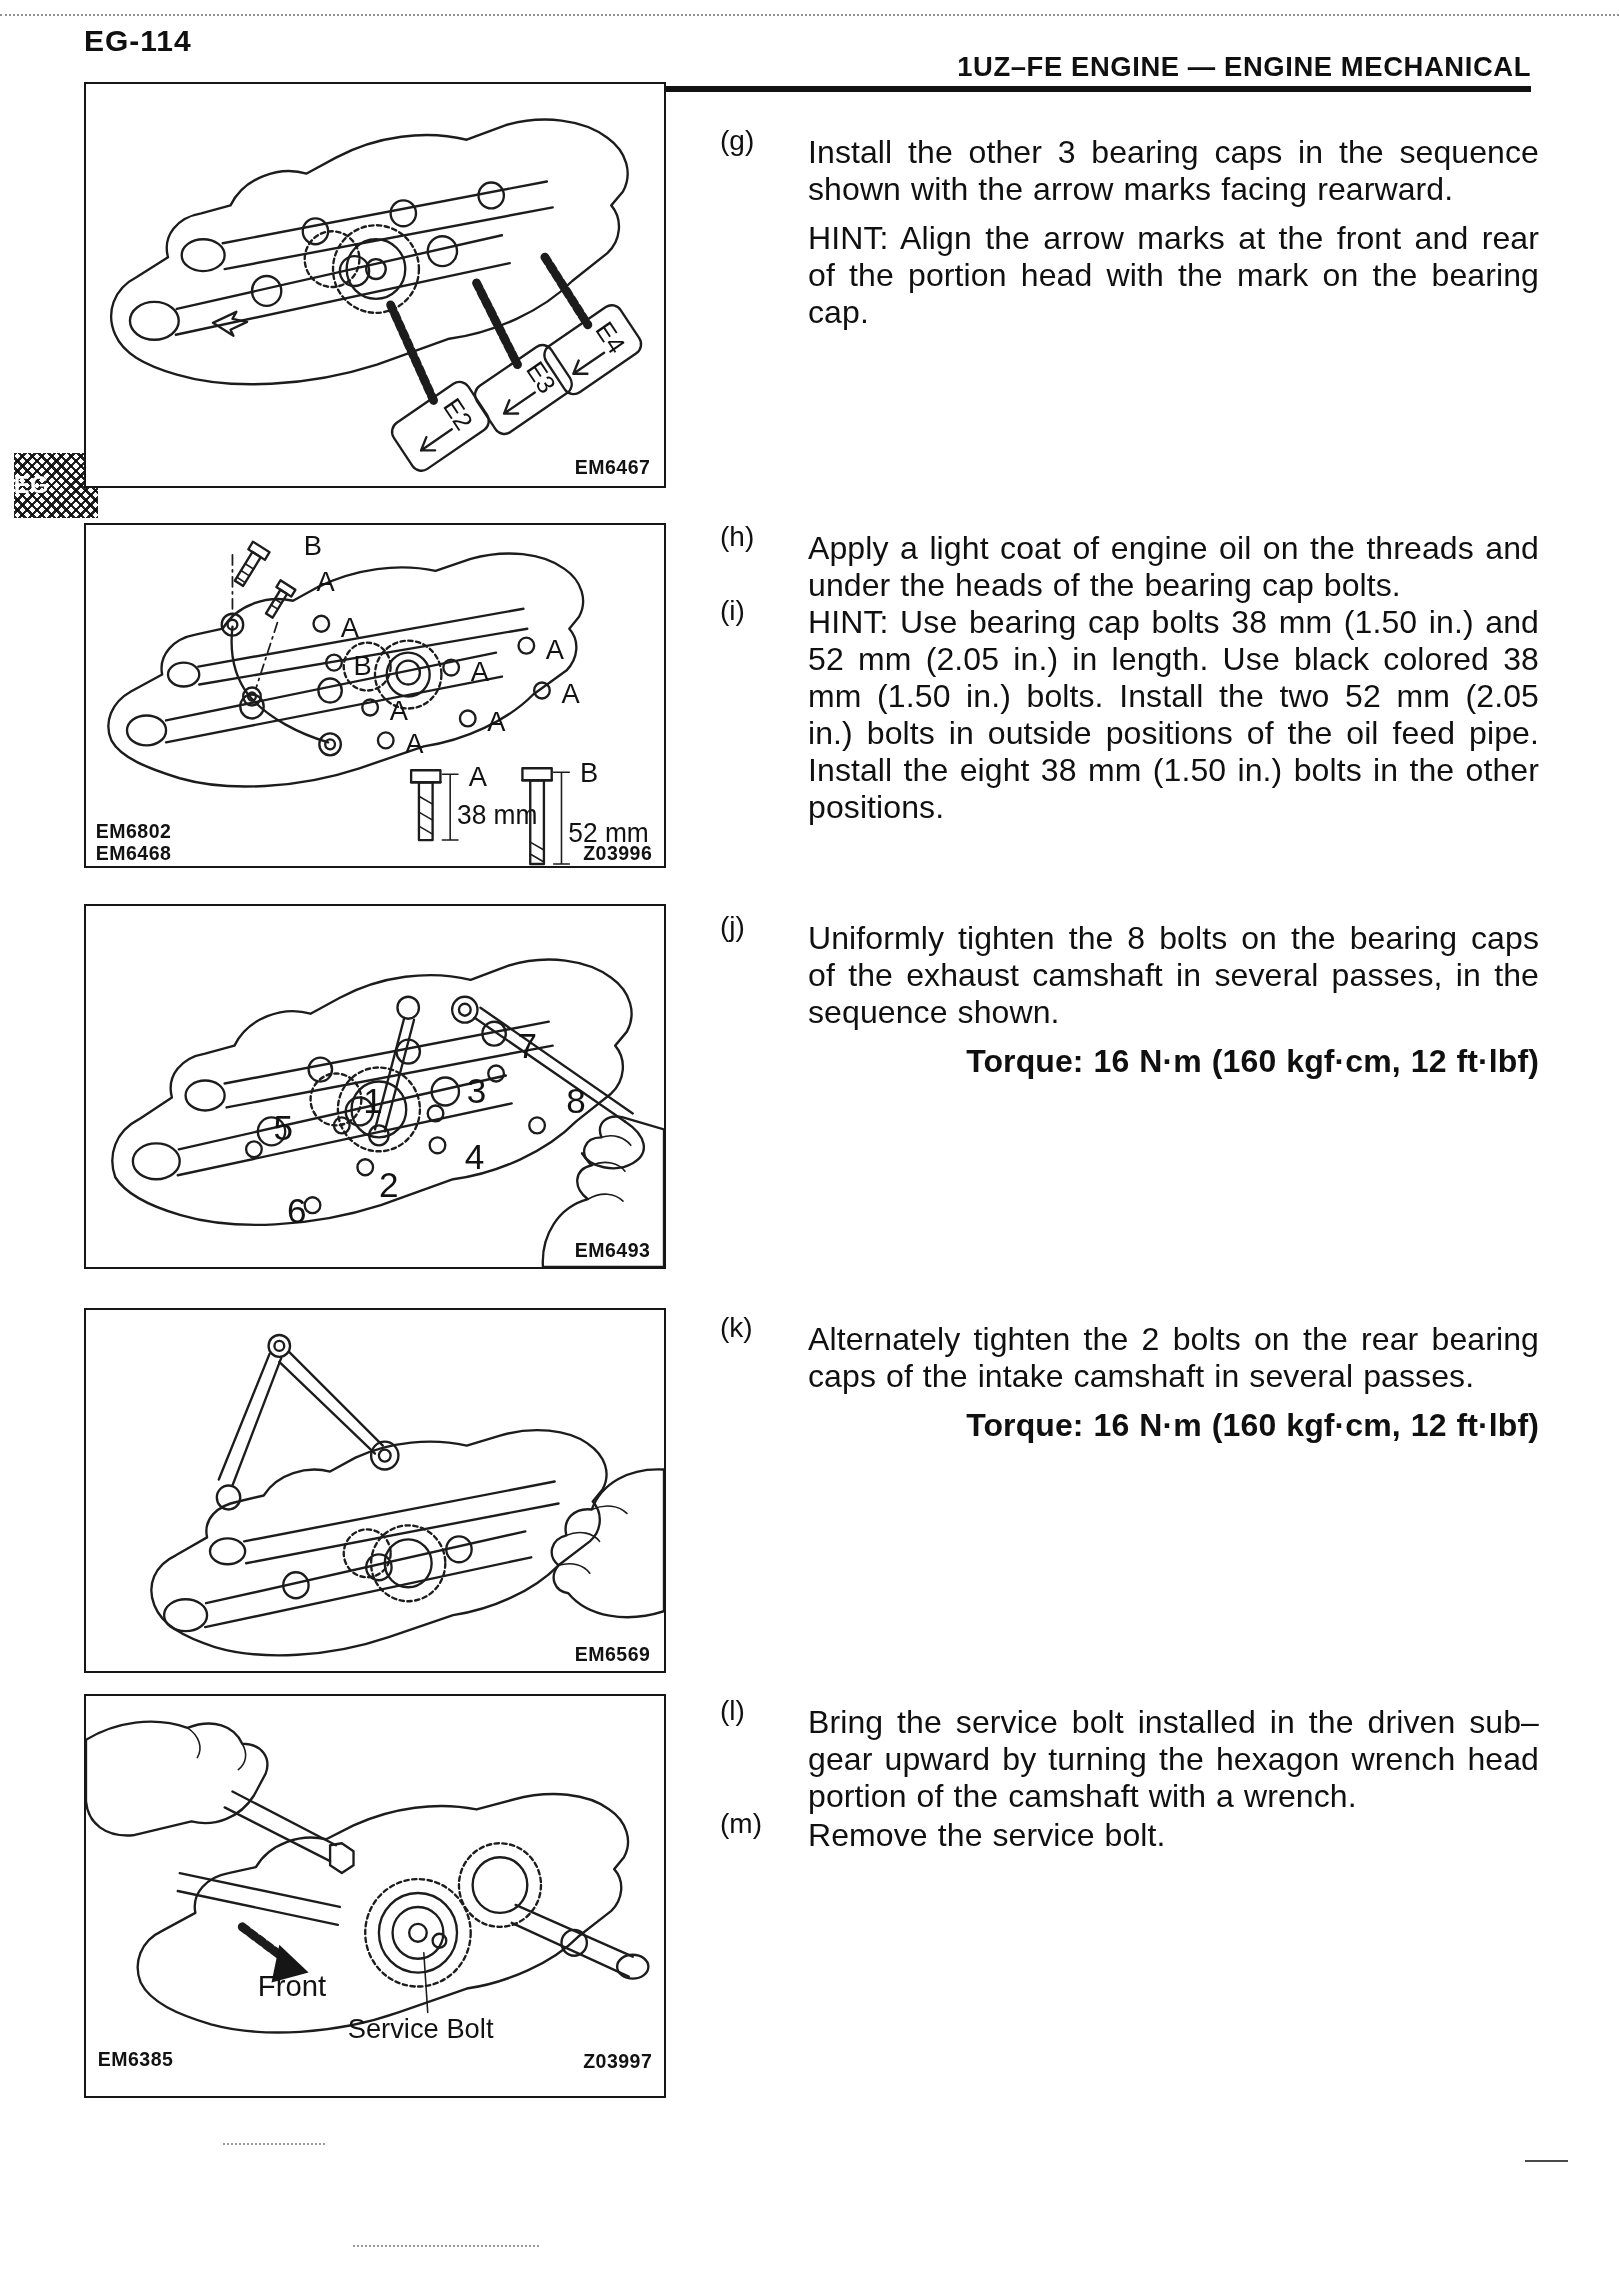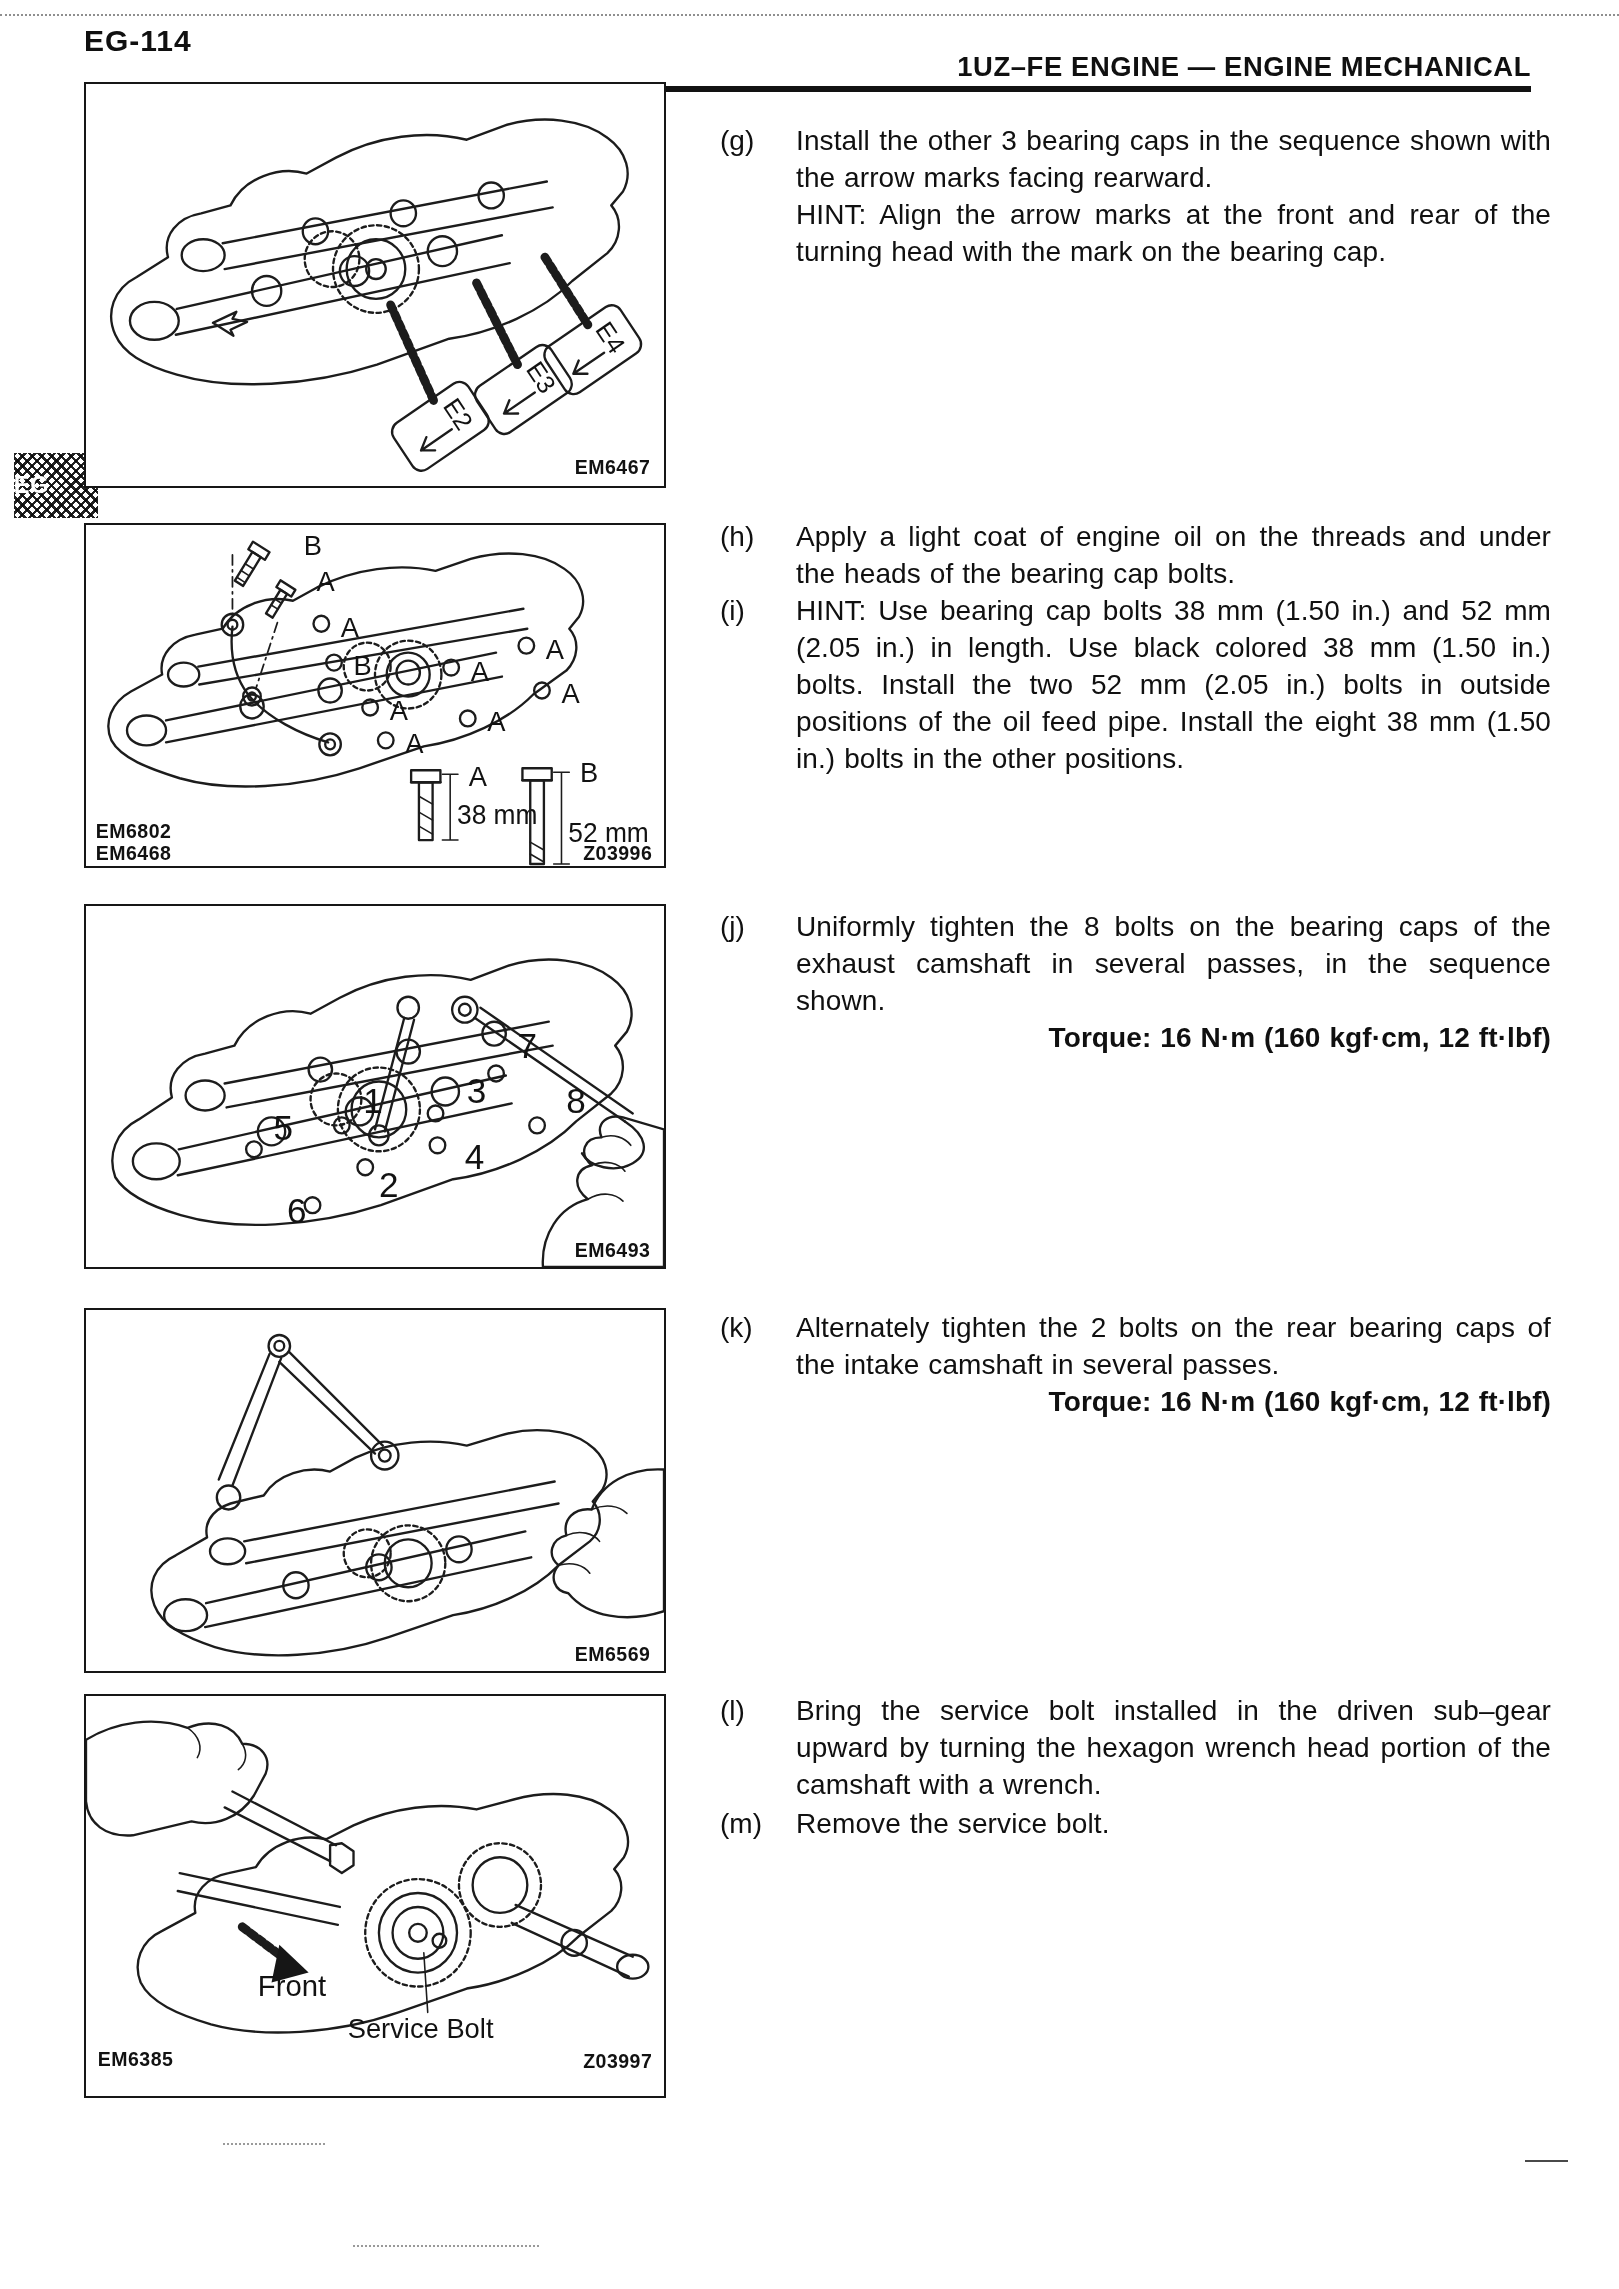--- a/index.html
+++ b/index.html
@@ -26,21 +26,21 @@
   .art text{stroke:none;fill:#121212;font-family:"Liberation Sans",sans-serif}
   .art .teeth{stroke-dasharray:4.5 3.5}
   .art .hatch{stroke-width:9;stroke-dasharray:6 4}
   .art .dashl{stroke-dasharray:10 5 2 5;stroke-width:1.8}
   .art .fillb{fill:#161616;stroke:none}
   .art .code{font-size:20px;font-weight:bold;letter-spacing:.5px}
   .art .thin{stroke-width:1.6}
   .step{position:absolute;left:720px;width:831px;display:flex;align-items:flex-start}
   .slabel{width:76px;flex:none;font-size:28px;line-height:37px}
   .sbody{flex:1;min-width:0}
-  .sbody p{margin:0;font-size:28px;line-height:37px;text-align:justify;letter-spacing:0.1px;word-spacing:1px}
+  .sbody p{margin:12px;font-size:32px;line-height:37px;text-align:justify;letter-spacing:0.1px;word-spacing:1px}
   .sbody p.torque{font-weight:bold;text-align:right}
   .artifact{position:absolute;height:0;border-top:2.9px dotted #9a9a9a}
   .artifact.dash{border-top:2.9px solid #4a4a4a}
 </style>
 </head>
 <body>
 
 <div>
 
   <div class="dots-top"></div>
@@ -298,21 +298,21 @@
       <text x="268" y="344" font-size="28">Service Bolt</text>
       <text class="code" x="12" y="372">EM6385</text>
       <text class="code" x="580" y="374" text-anchor="end">Z03997</text>
     </svg>
   </figure>
 
   <div class="step" style="top:122px">
     <div class="slabel">(g)</div>
     <div class="sbody">
       <p>Install the other 3 bearing caps in the sequence shown with the arrow marks facing rearward.</p>
-      <p>HINT: Align the arrow marks at the front and rear of the turning head with the mark on the bearing cap.</p>
+      <p>HINT: Align the arrow marks at the front and rear of the portion head with the mark on the bearing cap.</p>
     </div>
   </div>
 
   <div class="step" style="top:518px">
     <div class="slabel">(h)</div>
     <div class="sbody">
       <p>Apply a light coat of engine oil on the threads and under the heads of the bearing cap bolts.</p>
     </div>
   </div>
 

